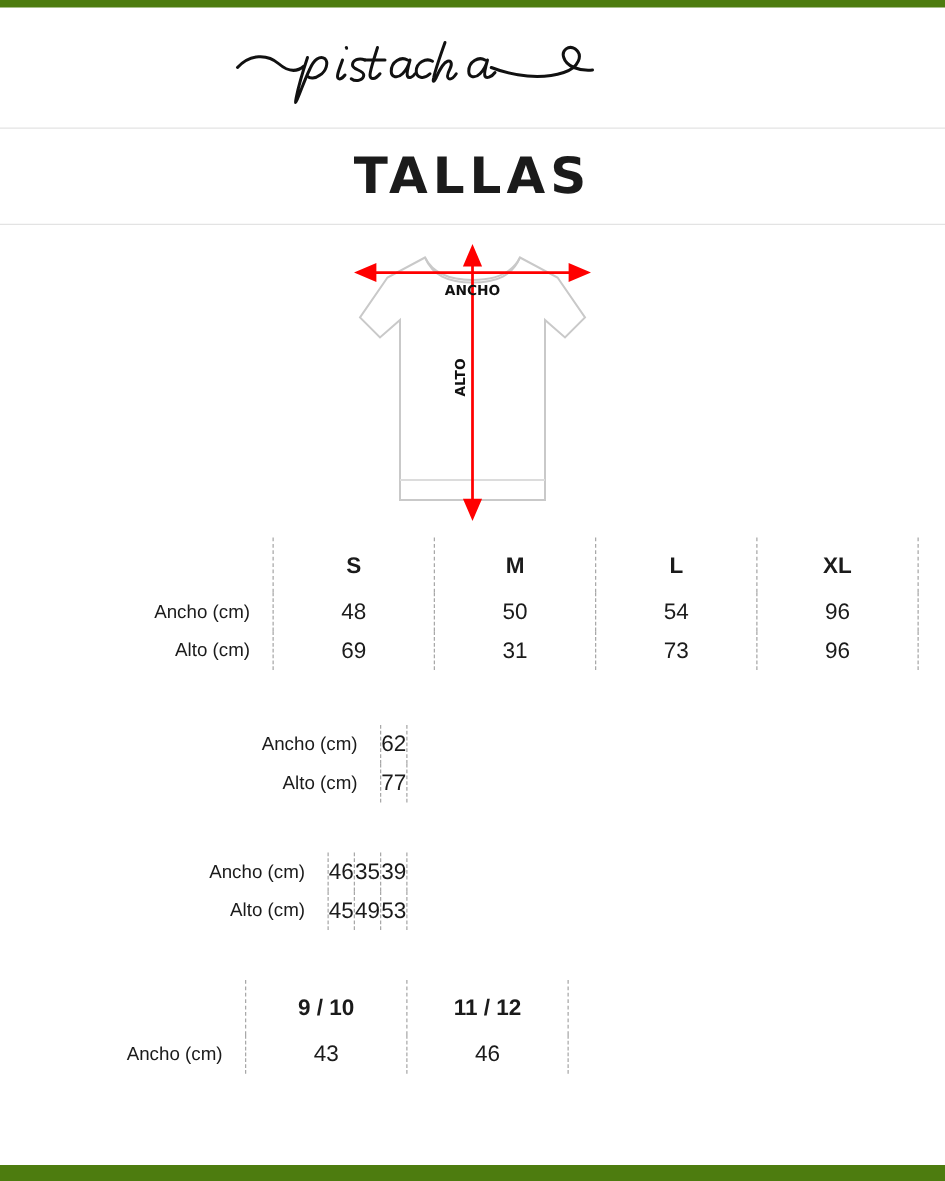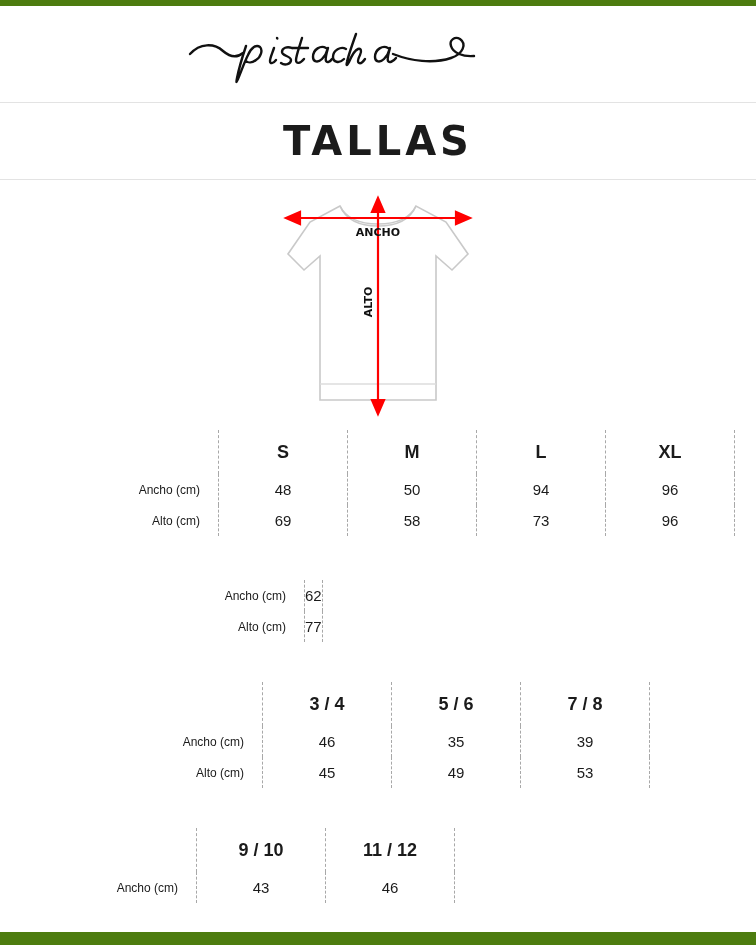--- a/index.html
+++ b/index.html
@@ -86,32 +86,32 @@
     text-align: center;
     vertical-align: middle;
     font-family: "Liberation Sans", sans-serif;
     color: #1b1b1b;
     border: 0;
   }
   .rowlabel {
     width: 180px;
     text-align: right !important;
     padding-right: 18px !important;
-    font-size: 12px;
+    font-size: 15px;
     color: #2a2a2a;
     white-space: nowrap;
   }
   .colhead {
     font-weight: 700;
     font-size: 18px;
     color: #111111;
     height: 42px;
   }
   .cell {
-    font-size: 15px;
+    font-size: 18px;
     height: 31px;
     color: #222222;
   }
   .w128 { width: 128px; }
   .sep {
     border-left: 1px dashed #a8a8a8 !important;
   }
   .hdrrow td { height: 44px; }
   .tbl-gap-1 { height: 44px; }
   .tbl-gap-2 { height: 40px; }
@@ -198,28 +198,28 @@
           <td class="colhead w128 sep">S</td>
           <td class="colhead w128 sep">M</td>
           <td class="colhead w128 sep">L</td>
           <td class="colhead w128 sep">XL</td>
           <td class="sep" style="width:1px"></td>
         </tr>
         <tr>
           <td class="rowlabel">Ancho (cm)</td>
           <td class="cell sep">48</td>
           <td class="cell sep">50</td>
-          <td class="cell sep">94</td>
+          <td class="cell sep">54</td>
           <td class="cell sep">96</td>
           <td class="sep"></td>
         </tr>
         <tr>
           <td class="rowlabel">Alto (cm)</td>
           <td class="cell sep">69</td>
-          <td class="cell sep">58</td>
+          <td class="cell sep">31</td>
           <td class="cell sep">73</td>
           <td class="cell sep">96</td>
           <td class="sep"></td>
         </tr>
       </tbody>
         </table>
 
       <div class="tbl-gap-1"></div>
 
       <table class="size-table" style="margin-left:106px;">
@@ -234,27 +234,20 @@
           <td class="cell sep">77</td>
           <td class="sep"></td>
         </tr>
       </tbody>
         </table>
 
       <div class="tbl-gap-2"></div>
 
       <table class="size-table" style="margin-left:64px;">
         <tbody>
-            <tr class="hdrrow">
-          <td class="rowlabel"></td>
-          <td class="colhead w128 sep">3 / 4</td>
-          <td class="colhead w128 sep">5 / 6</td>
-          <td class="colhead w128 sep">7 / 8</td>
-          <td class="sep" style="width:1px"></td>
-        </tr>
         <tr>
           <td class="rowlabel">Ancho (cm)</td>
           <td class="cell sep">46</td>
           <td class="cell sep">35</td>
           <td class="cell sep">39</td>
           <td class="sep"></td>
         </tr>
         <tr>
           <td class="rowlabel">Alto (cm)</td>
           <td class="cell sep">45</td>

